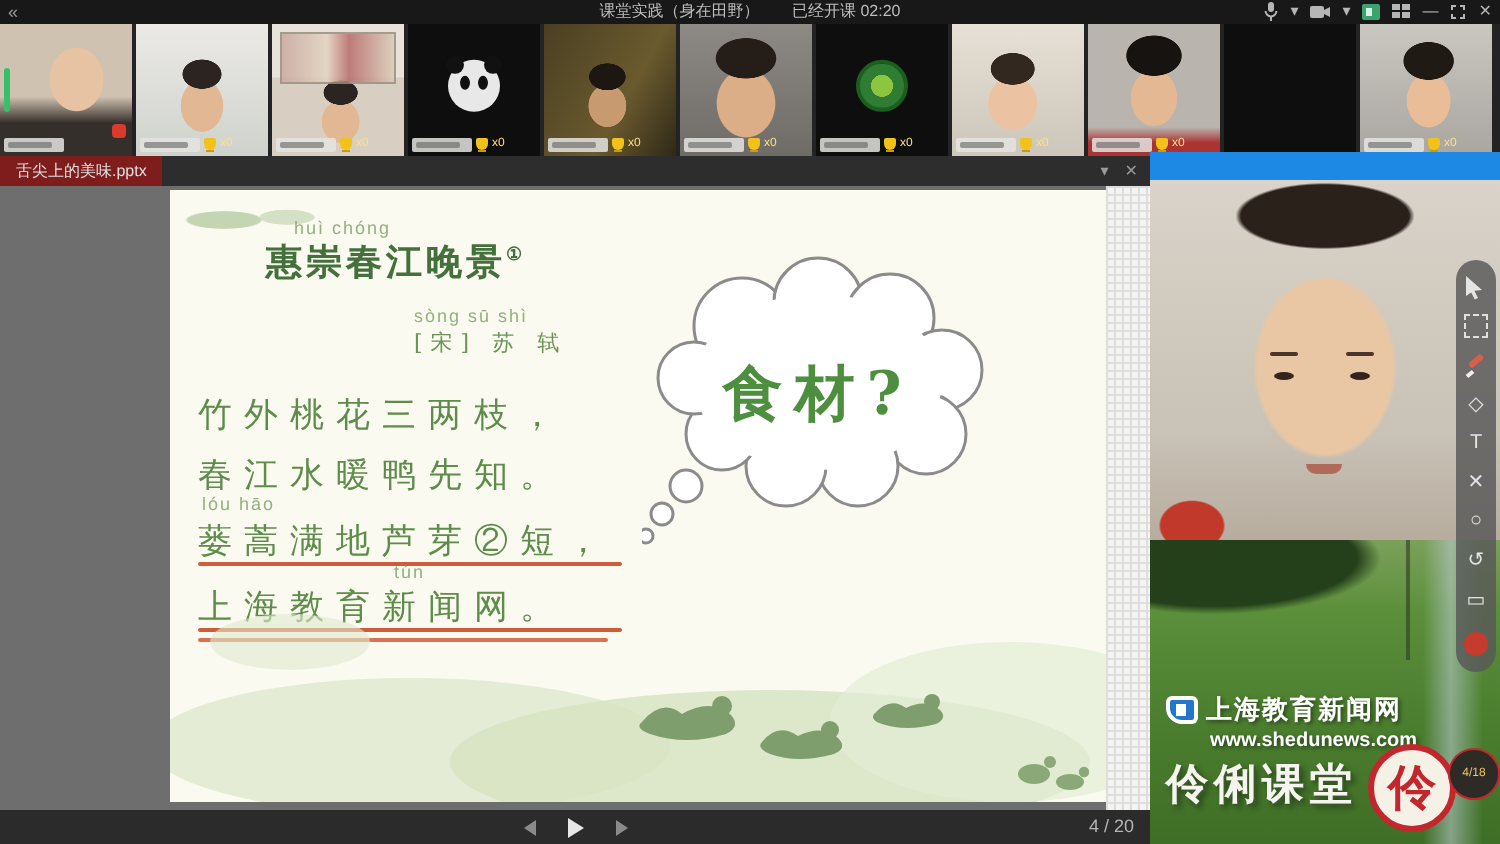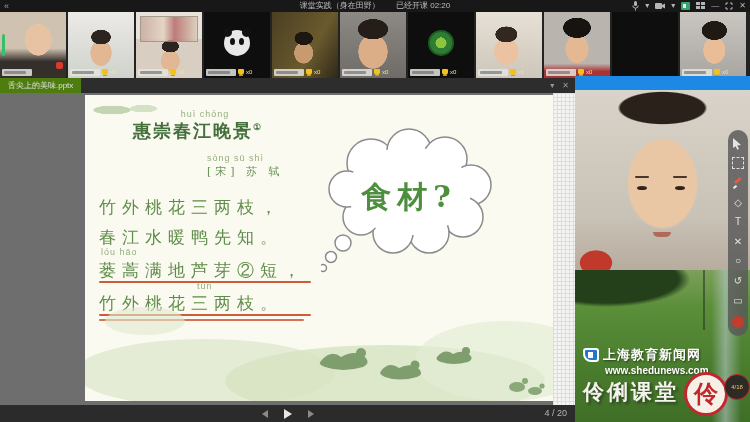--- a/index.html
+++ b/index.html
@@ -42,31 +42,31 @@
   .namebar { position:absolute; left:2px; bottom:2px; height:8px; display:flex; align-items:center; gap:2px; }
   .namepill { width:30px; height:7px; background:rgba(228,228,224,.85); border-radius:1px; position:relative; overflow:hidden; }
   .namepill::after { content:""; position:absolute; left:2px; top:2px; right:6px; height:3px; background:rgba(90,90,90,.55); border-radius:1px; }
   .trophy { width:6px; height:6px; background:#f2c21b; border-radius:1px 1px 3px 3px; position:relative; }
   .trophy::after { content:""; position:absolute; left:1px; bottom:-1px; width:4px; height:1px; background:#c79a10; }
   .score { color:#ffe082; font-size:6px; line-height:6px; }
 
   
   .left { position:absolute; left:0; top:78px; width:575px; height:344px; background:#6e6e6e; }
   .tabbar { position:absolute; left:0; top:0; width:575px; height:15px; background:#2d2d2d; display:flex; align-items:center; }
-  .tab { height:15px; background:#4d7c0f; color:#e0e0e0; font-size:8px; line-height:15px; padding:0 8px; }
+  .tab { height:15px; background:#7f1d1d; color:#e0e0e0; font-size:8px; line-height:15px; padding:0 8px; }
   .tab-ctrls { margin-left:auto; display:flex; gap:8px; padding-right:6px; color:#9a9a9a; font-size:8px; }
   .canvas { position:absolute; left:0; top:15px; width:575px; height:312px; background:#6e6e6e; }
   .gridstrip { position:absolute; right:0; top:0; width:22px; height:312px; background:#f4f4f2; background-image:linear-gradient(#ddd 1px, transparent 1px), linear-gradient(90deg,#ddd 1px, transparent 1px); background-size:4px 4px; }
 
   
   .slide { position:absolute; left:85px; top:2px; width:468px; height:306px; background:#fbfaf1; overflow:hidden; }
   .deco-tl { position:absolute; left:6px; top:8px; width:70px; height:14px; background:radial-gradient(30px 7px at 30% 50%, #b7cda3 0 60%, rgba(0,0,0,0) 65%), radial-gradient(22px 6px at 75% 40%, #ccdcba 0 60%, rgba(0,0,0,0) 65%); opacity:.8; }
   .poem { color:#5e8c4a; font-family:"DejaVu Serif","Liberation Serif",serif; }
   .pinyin { color:#93b07e; font-size:9px; letter-spacing:1px; font-family:"Liberation Sans",sans-serif; }
-  .s-title-block { position:absolute; left:48px; top:14px; text-align:center; }
+  .s-title-block { position:absolute; left:48px; top:14px; text-align:left; }
   .s-title-py { margin-left:14px; }
   .s-title { font-size:18px; font-weight:bold; color:#44703c; letter-spacing:2px; font-family:"DejaVu Serif","Liberation Serif",serif; }
   .s-title sup { font-size:9px; color:#44703c; }
   .s-author-block { position:absolute; left:78px; top:58px; text-align:left;margin-left:44px; }
   .s-author { font-size:11px; color:#6a9355; letter-spacing:4px; margin-top:1px; font-family:"DejaVu Serif","Liberation Serif",serif; }
   .pline { position:absolute; left:14px; font-size:17px; letter-spacing:6px; white-space:nowrap; }
   .l1 { top:101px; } .l2 { top:131px; } .l3 { top:164px; } .l4 { top:197px; }
   .py3 { position:absolute; left:16px; top:152px; }
   .py4 { position:absolute; left:112px; top:186px; }
   .redline { position:absolute; left:14px; height:2px; background:#cd5c3a; width:212px; border-radius:1px; }
@@ -267,21 +267,21 @@
         <div class="s-author-block">
           <div class="pinyin">sòng    sū  shì</div>
           <div class="s-author poem">[宋] 苏 轼</div>
         </div>
 
         <div class="pline poem l2">春江水暖鸭先知。</div>
         <div class="pline poem l1">竹外桃花三两枝，</div>
         <div class="pinyin py3">lóu  hāo</div>
         <div class="pline poem l3">蒌蒿满地芦芽②短，</div>
         <div class="pinyin py4">tún</div>
-        <div class="pline poem l4">竹外桃花三两枝。</div>
+        <div class="pline poem l4">上海教育新闻网。</div>
         <div class="redline u3"></div>
         <div class="redline u4a"></div>
         <div class="redline u4b"></div>
 
         <div class="bubble">
           <svg width="176" height="148" viewBox="0 0 176 148">
             <g fill="#ffffff" stroke="#8b8b8b" stroke-width="1.5">
               <circle cx="50" cy="38" r="24"></circle>
                 <circle cx="88" cy="26" r="22"></circle>
                 <circle cx="124" cy="34" r="22"></circle>

